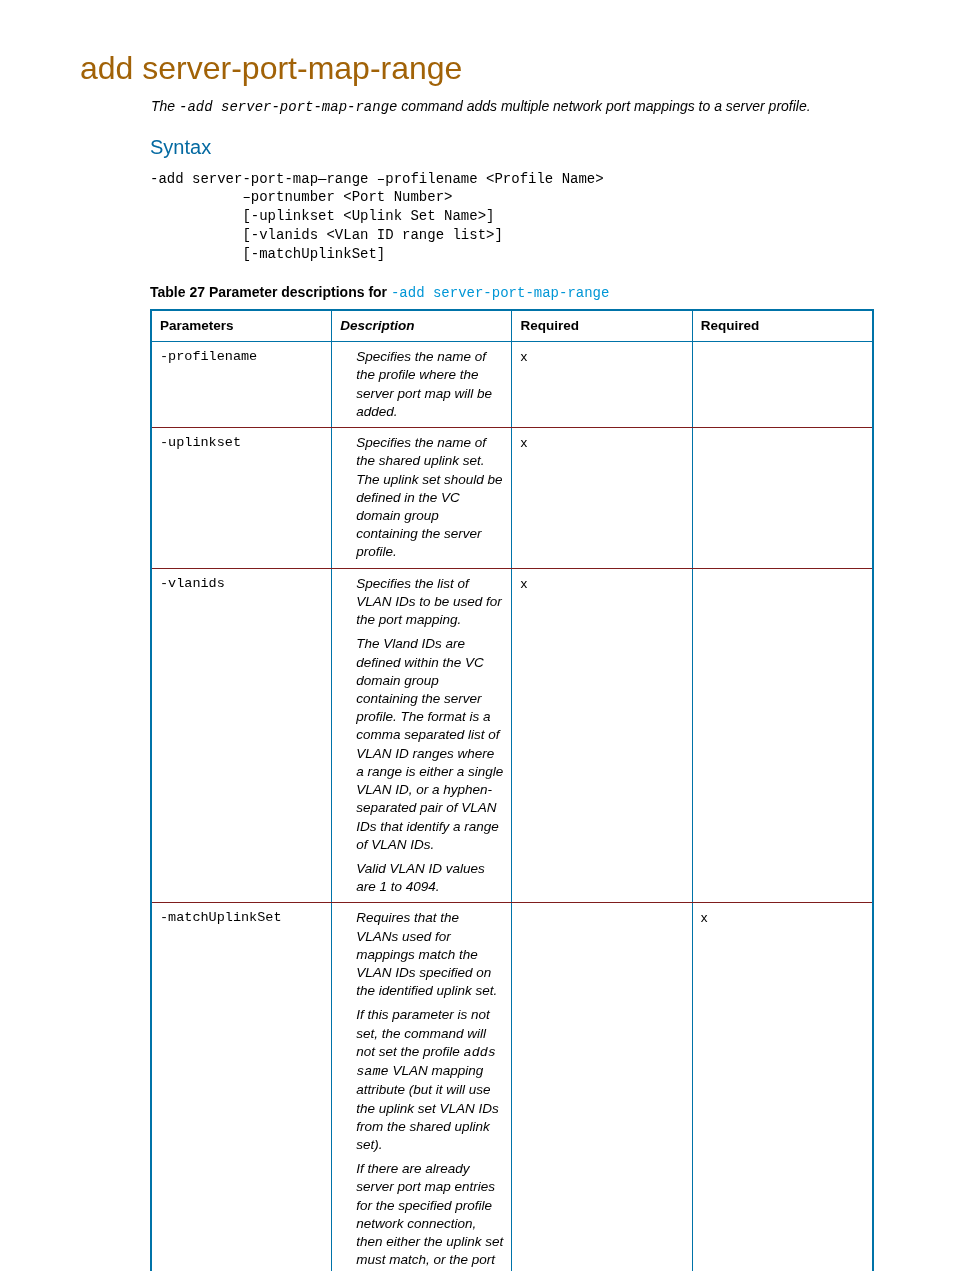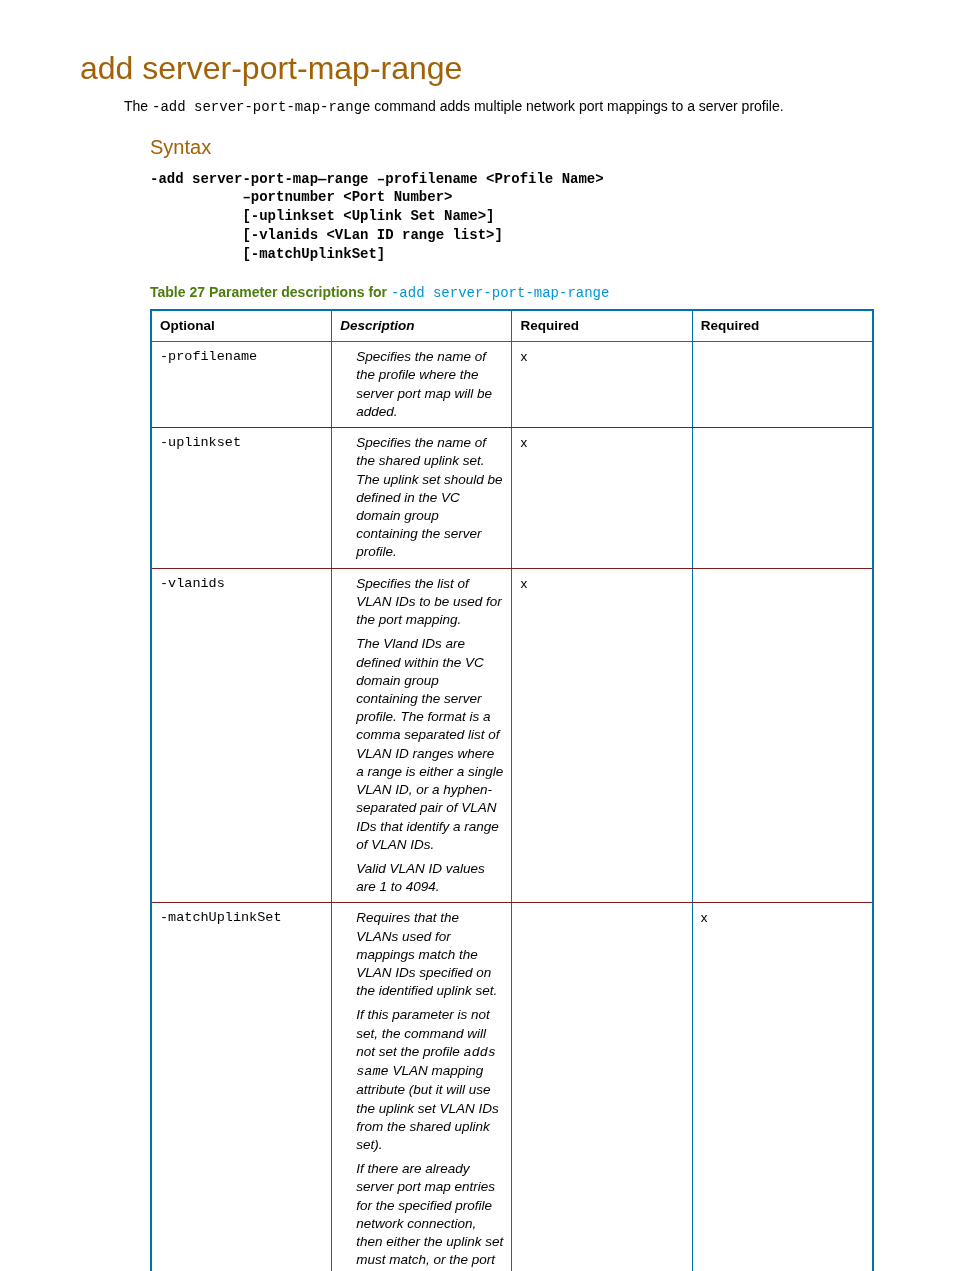--- a/index.html
+++ b/index.html
@@ -12,50 +12,50 @@
       font-size: 14px;
     }
     h1 {
       color: #a16207;
       font-weight: normal;
       font-size: 32px;
       margin: 0 0 10px 0;
       font-family: Arial, sans-serif;
     }
     h2 {
-      color: #a16207;
+      color: #0369a1;
       font-weight: normal;
       font-size: 20px;
       margin: 18px 0 5px 0;
     }
     .intro {
-      margin-left: 44px;
+      margin-left: 71px;
       margin-bottom: 15px;
       line-height: 1.4;
+      font-style: italic;
     }
     .section {
       margin-left: 70px;
     }
     .mono {
       font-family: "Courier New", monospace;
     }
     pre.syntax-block {
       font-family: "Courier New", monospace;
       font-size: 14px;
       white-space: pre;
       margin: 11px 0 20px 0;
       line-height: 1.35;
-      font-weight: bold;
     }
     .table-caption {
       font-weight: bold;
       margin: 8px 0;
     }
     .table-caption .cap-label {
-      color: #4d7c0f;
+      color: #000000;
       text-align: center;
     }
     .table-caption .cap-code {
       color: #0096d6;
       font-family: "Courier New", monospace;
       font-weight: normal;
     }
     table {
       border-collapse: collapse;
       width: 100%;
@@ -102,21 +102,21 @@
            [-matchUplinkSet]</pre>
 
 
   <div class="table-caption">
     <span class="cap-label">Table 27 Parameter descriptions for </span><span class="cap-code">-add server-port-map-range</span>
   </div>
 
   <table>
     <thead>
       <tr>
-        <th>Optional</th>
+        <th>Parameters</th>
         <th>Description</th>
         <th>Required</th>
         <th>Required</th>
       </tr>
     </thead>
     <tbody>
       <tr>
         <td class="mono">-profilename</td>
         <td class="desc">
             <p>Specifies the name of the profile where the server port map will be added.</p>

